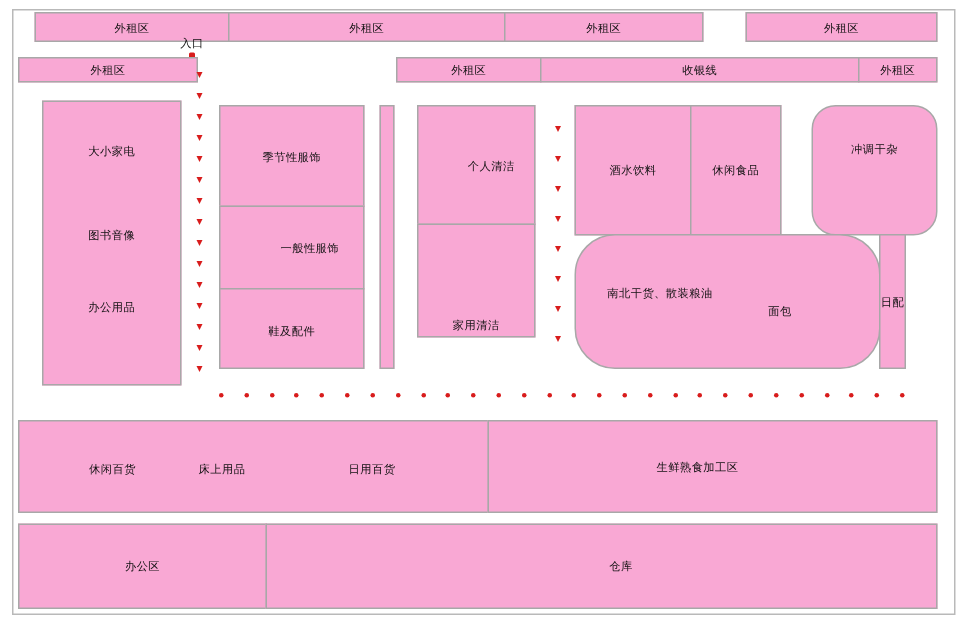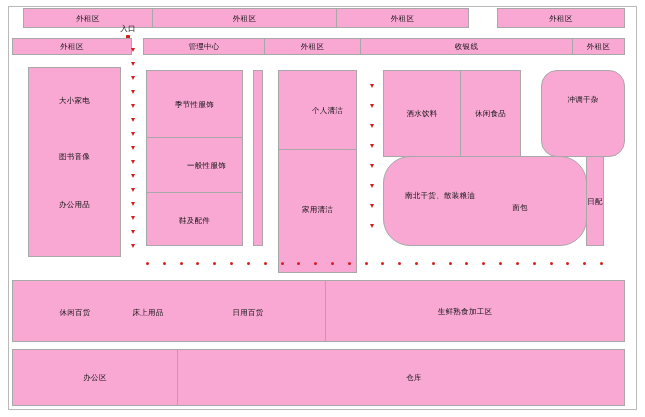--- a/index.html
+++ b/index.html
@@ -105,23 +105,20 @@
 
   <div class="label-free" style="left:113px; top:24px; width:30px;">
     <span>入口</span>
   </div>
   <div class="entrance-marker" style="left:126px; top:35px;"></div>
 
   <div class="box" style="left:12px; top:38px; width:120px; height:17px;">
     <span>外租区</span>
   </div>
 
-  <div class="box" style="left:143px; top:38px; width:122px; height:17px;">
-    <span>管理中心</span>
-  </div>
 
   <div class="box" style="left:264px; top:38px; width:97px; height:17px;">
     <span>外租区</span>
   </div>
 
   <div class="box" style="left:360px; top:38px; width:213px; height:17px;">
     <span>收银线</span>
   </div>
 
   <div class="box" style="left:572px; top:38px; width:53px; height:17px;">
@@ -147,21 +144,21 @@
   </div>
   <div class="box" style="left:146px; top:192px; width:97px; height:54px;">
     <span class="label-top" style="width:97px;">鞋及配件</span>
   </div>
 
   <div class="box" style="left:253px; top:70px; width:10px; height:176px;"></div>
 
   <div class="box" style="left:278px; top:70px; width:79px; height:80px;padding-left:20px;">
     <span>个人清洁</span>
   </div>
-  <div class="box" style="left:278px; top:149px; width:79px; height:124px;">
+  <div class="box" style="left:278px; top:149px; width:79px; height:76px;align-items:flex-end;">
     <span class="label-bottom" style="width:79px;">家用清洁</span>
   </div>
 
   <div class="box" style="left:383px; top:70px; width:78px; height:87px;">
     <span>酒水饮料</span>
   </div>
   <div class="box" style="left:460px; top:70px; width:61px; height:87px;">
     <span>休闲食品</span>
   </div>
   <div class="box" style="left:541px; top:70px; width:84px; height:87px;border-radius:16px;">

